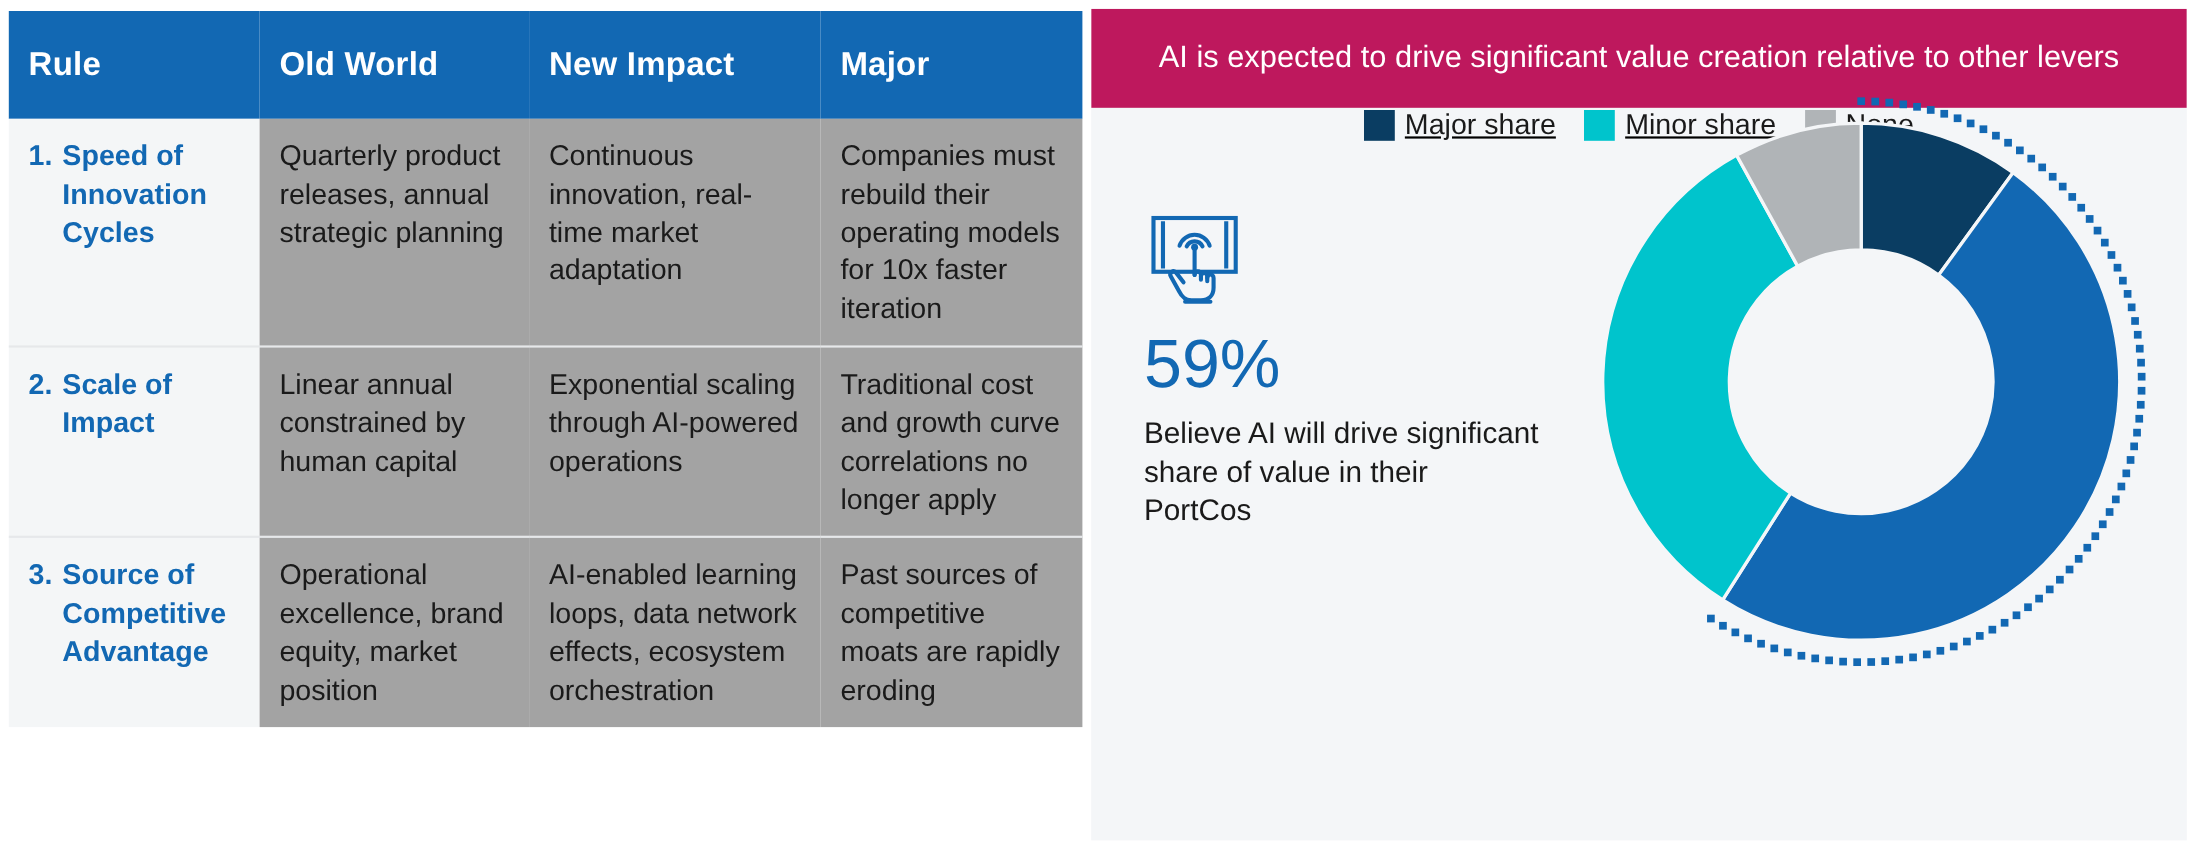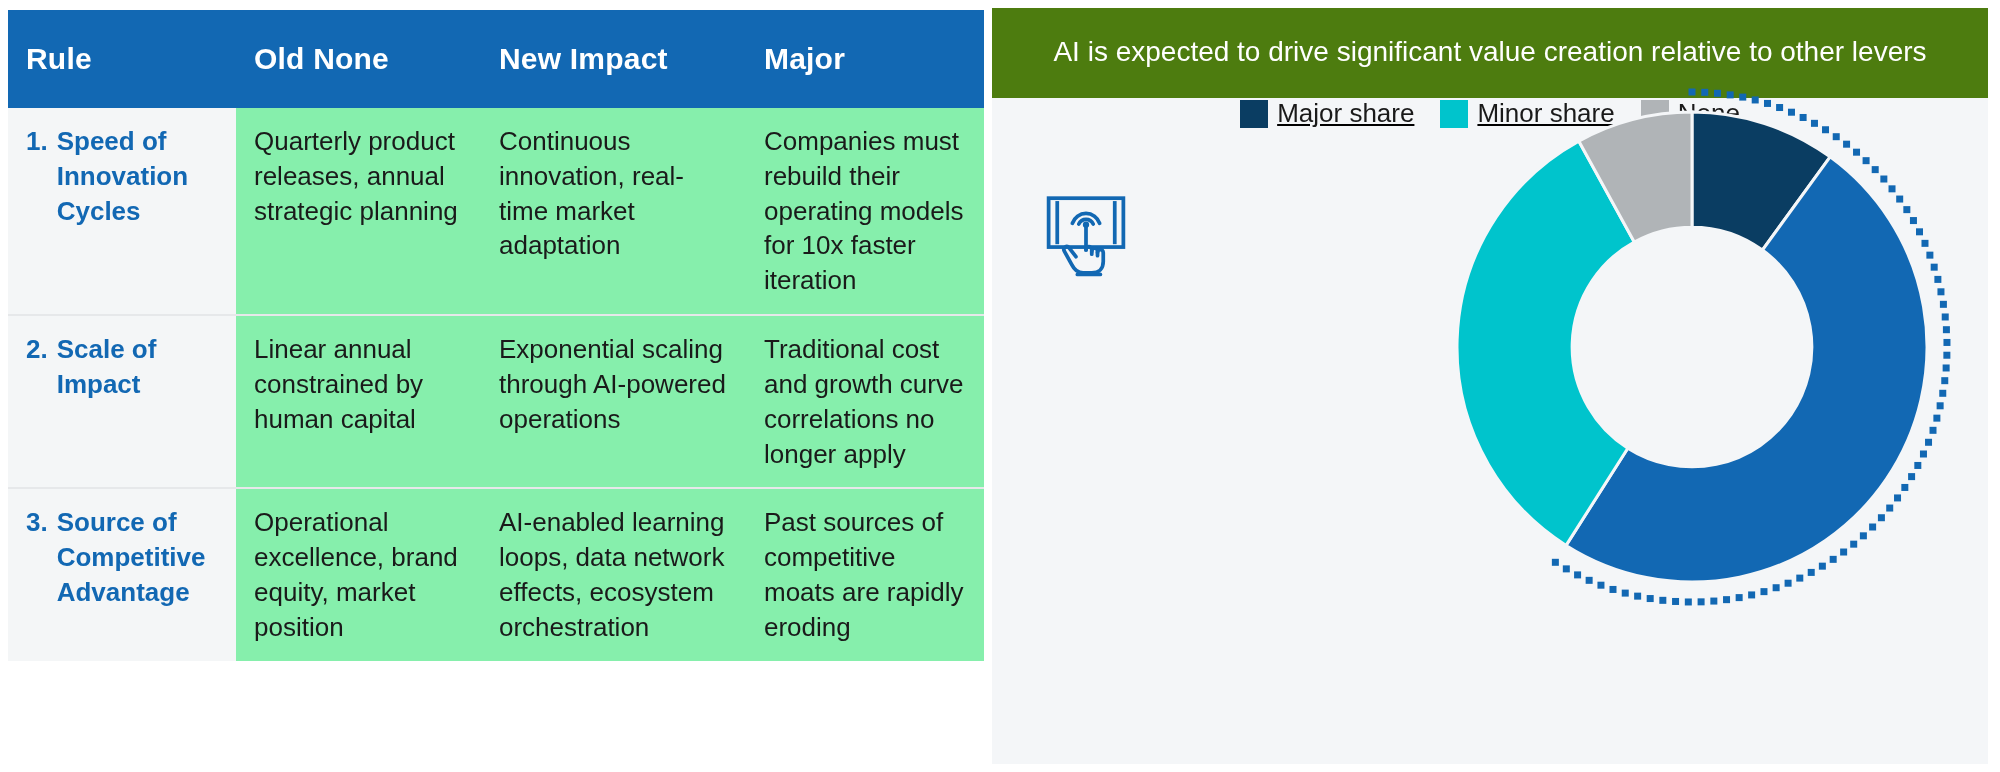--- a/index.html
+++ b/index.html
@@ -40,21 +40,21 @@
   .col-new{width:265px;}
   .col-impact{width:238px;}
 
   table.rules tbody td{
     vertical-align:top;
     font-size:26px;
     line-height:1.34;
     color:#1a1a1a;
     padding:16px 16px 16px 18px;
     border-bottom:2px solid #e6e8ea;
-    background:#86efac;
+    background:#a3a3a3;
   }
   table.rules tbody tr:last-child td{border-bottom:none;}
   table.rules tbody td.rule-cell{
     background:#f4f6f7;
     color:#1268B3;
     font-weight:bold;
     border-bottom:2px solid #e6e8ea;
     padding-left:18px;
   }
   .rule-inner{display:flex;gap:9px;}
@@ -68,21 +68,21 @@
     box-sizing:border-box;
     padding:8px 8px 8px 2px;
   }
   .chart-card{
     position:relative;
     width:996px;height:756px;
     background:#f4f6f8;
     overflow:hidden;
   }
   .chart-title{
-    background:#4d7c0f;
+    background:#be185d;
     color:#ffffff;
     font-size:28px;
     font-weight:400;
     line-height:1.28;
     text-align:center;
     padding:14px 54px 16px 54px;
     box-sizing:border-box;
     height:90px;
     display:flex;align-items:center;justify-content:center;
   }
@@ -136,21 +136,21 @@
     <table class="rules">
       <colgroup>
         <col class="col-rule">
           <col class="col-old">
           <col class="col-new">
           <col class="col-impact">
       </colgroup>
       <thead>
         <tr>
           <th>Rule</th>
-          <th>Old None</th>
+          <th>Old World</th>
           <th>New Impact</th>
           <th>Major</th>
         </tr>
       </thead>
       <tbody>
         <tr>
           <td class="rule-cell">
             <div class="rule-inner">
               <span class="rule-num">1.</span>
               <span class="rule-txt">Speed of Innovation Cycles</span>
@@ -217,20 +217,22 @@
               <path d="M22.5 22.5a10 10 0 0 1 19 0" stroke="#1268B3" stroke-width="2.6" fill="none" stroke-linecap="round"></path>
               <path d="M27 23a5.5 5.5 0 0 1 10 0" stroke="#1268B3" stroke-width="2.6" fill="none" stroke-linecap="round"></path>
               <circle cx="32" cy="23.5" r="2.2" fill="#1268B3"></circle>
               <path d="M32 24 V41" stroke="#1268B3" stroke-width="2.6" stroke-linecap="round"></path>
               <path d="M32 41c0-3 4-3 4 0v3" stroke="#1268B3" stroke-width="2.6" fill="none" stroke-linecap="round"></path>
               <path d="M36 42c0-3 4-3 4 0v3" stroke="#1268B3" stroke-width="2.6" fill="none" stroke-linecap="round"></path>
               <path d="M40 43c0-3 4-3 4 0v6c0 5-3 8-8 8h-6c-4 0-6-2-8-6l-5-9c-1.4-2.5 1.6-4.6 3.4-2.3l4.6 6" stroke="#1268B3" stroke-width="2.6" fill="none" stroke-linecap="round" stroke-linejoin="round"></path>
               <path d="M26 58h16" stroke="#1268B3" stroke-width="2.6" stroke-linecap="round"></path>
             </svg>
           </span>
+          <div class="stat-value">59%</div>
+          <div class="stat-caption">Believe AI will drive significant share of value in their PortCos</div>
         </div>
 
         <div class="donut-wrap">
           <svg class="donut-svg" viewBox="0 0 540 540" xmlns="http://www.w3.org/2000/svg">
             <g id="donut-segments">
                 <path d="M 270 35 A 235 235 0 0 1 408.1295342887312 79.88100632188736 L 340.4460624872529 173.03931322416253 A 119.85000000000001 119.85000000000001 0 0 0 270 150.14999999999998 Z" fill="#0A3D62" stroke="#f4f6f8" stroke-width="3"></path>
                 <path d="M 408.1295342887312 79.88100632188736 A 235 235 0 0 1 144.08070317993582 468.41706249297357 L 205.78115862176728 371.19270187141655 A 119.85000000000001 119.85000000000001 0 0 0 340.4460624872529 173.03931322416253 Z" fill="#1268B3" stroke="#f4f6f8" stroke-width="3"></path>
                 <path d="M 144.08070317993582 468.41706249297357 A 235 235 0 0 1 156.7878865860971 64.06793018969196 L 212.26182215890952 164.9746443967429 A 119.85000000000001 119.85000000000001 0 0 0 205.78115862176728 371.19270187141655 Z" fill="#00C4CC" stroke="#f4f6f8" stroke-width="3"></path>
                 <path d="M 156.7878865860971 64.06793018969196 A 235 235 0 0 1 270.00000000000017 35 L 270.00000000000006 150.14999999999998 A 119.85000000000001 119.85000000000001 0 0 0 212.26182215890952 164.9746443967429 Z" fill="#B0B4B7" stroke="#f4f6f8" stroke-width="3"></path>
               </g>

